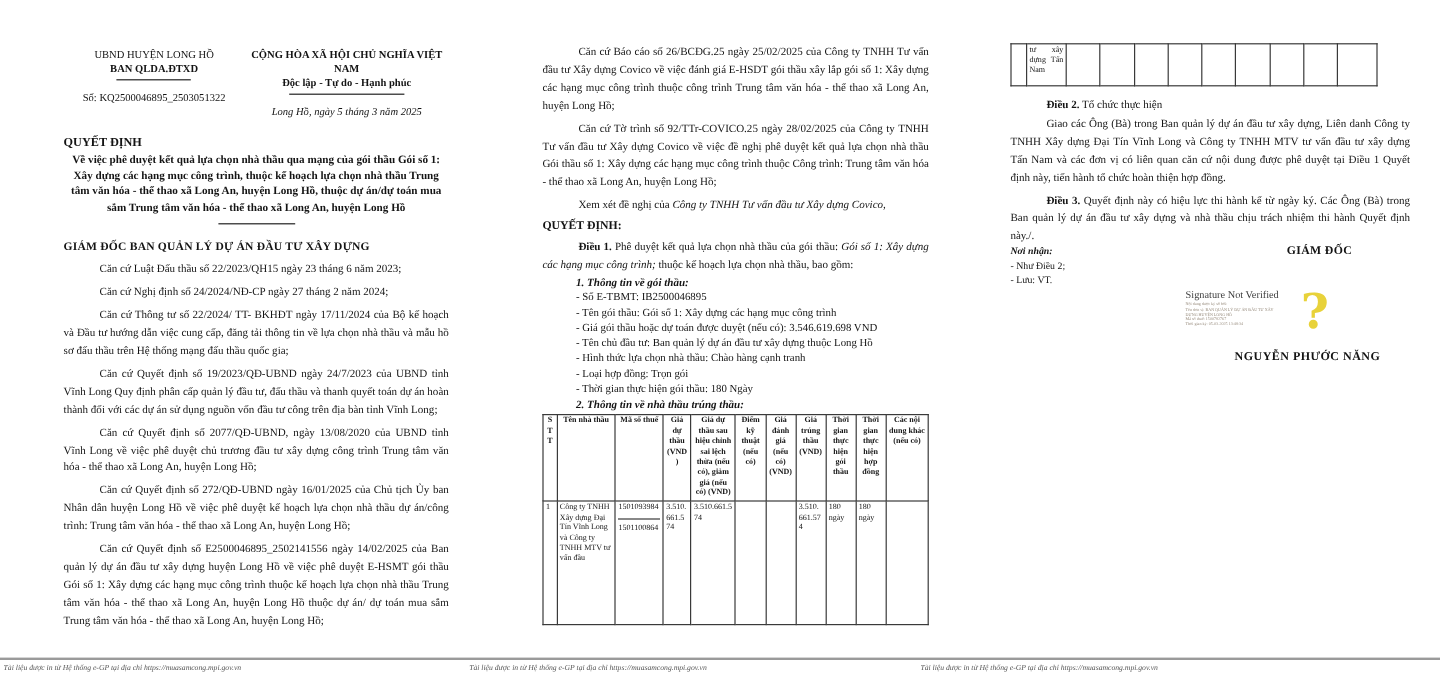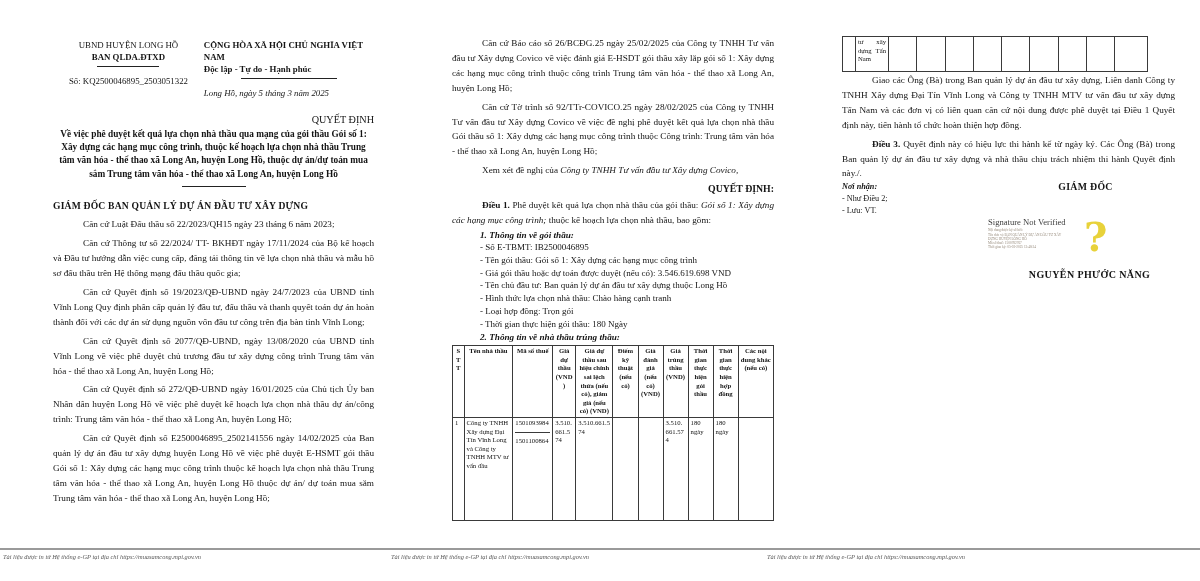--- a/index.html
+++ b/index.html
@@ -10,40 +10,40 @@
   }
   .pages { display:flex; width:1200px; height:581px; }
   .page { position:relative; box-sizing:border-box; height:581px; overflow:hidden; }
   .page-1 { width:400px; padding:40px 26px 0 53px; }
   .page-2 { width:400px; padding:36px 26px 0 52px; }
   .page-3 { width:400px; padding:36px 25px 0 42px; }
 
   
   .hdr { display:flex; font-size:8.8px; line-height:1.35; }
   .hdr-left  { width:47%; text-align:center; }
-  .hdr-right { width:53%; text-align:left; font-weight:bold; }
+  .hdr-right { width:53%; text-align:center; font-weight:bold; }
   .hdr b { display:block; }
   .hdr .rule { border-top:1px solid #222; margin:2px auto 0 auto; }
   .rule-org  { width:62px; }
   .rule-nat  { width:96px; }
   .doc-number { margin-top:9px; font-weight:normal; }
   .place-date { margin-top:9px; font-weight:normal; font-style:italic; }
 
-  .doc-title { text-align:right; font-weight:normal; font-size:10.2px; margin-top:14px; }
+  .doc-title { text-align:left; font-weight:bold; font-size:10.2px; margin-top:14px; }
   .doc-subtitle { text-align:center; font-weight:bold; font-size:9.3px; line-height:1.45; margin-top:3px; }
   .title-rule { width:64px; border-top:1px solid #222; margin:5px auto 0 auto; }
   .authority { text-align:left; font-weight:bold; font-size:9.6px; margin-top:13px; letter-spacing:0.2px; }
 
   
   .para {
     margin:4px 0 0 0; text-align:justify; text-indent:30px;
     font-size:9.2px; line-height:1.62;
   }
   .page-1 .paras { margin-top:6px; }
-  .center-bold { text-align:right; font-weight:bold; font-size:9.8px; margin-top:5px; }
+  .center-bold { text-align:left; font-weight:bold; font-size:9.8px; margin-top:5px; }
   .sec-head { font-weight:bold; font-style:italic; font-size:9.2px; margin:2px 0 0 28px; }
   .item-list { margin:1px 0 0 28px; }
   .item { font-size:9px; line-height:1.42; }
 
   
   table.bidtable {
     width:100%; border-collapse:collapse; table-layout:fixed;
     font-size:6.7px; line-height:1.28; margin-top:3px;
   }
   table.bidtable th, table.bidtable td {
@@ -65,21 +65,21 @@
   }
   table.conttable td {
     border:1px solid #3a3a3a; padding:1px 2px; vertical-align:top;
     height:32px; overflow-wrap:anywhere; text-align:justify;
   }
 
   
   .signoff { position:relative; height:200px; }
   .recipients { position:absolute; left:0; top:0; font-size:8.2px; line-height:1.45; }
   .recipients .rh { font-weight:bold; font-style:italic; }
-  .signer-title { position:absolute; left:156px; top:0; width:175px; text-align:center;
+  .signer-title { position:absolute; left:170px; top:0; width:175px; text-align:center;
                   font-weight:bold; font-size:9.8px; letter-spacing:0.3px; }
   .stamp { position:absolute; left:146px; top:36px; width:170px; }
   .stamp-title { position:relative; z-index:2; font-size:8.6px; color:#3d3d3d; }
   .stamp-lines { position:relative; z-index:2; margin-top:1px; }
   .stamp-line { font-size:3.4px; line-height:1.25; color:#95897a; white-space:nowrap; }
   .stamp-q { position:absolute; z-index:1; left:96px; top:-4px;
              font-size:40px; font-weight:bold; color:#e8d23a; font-family:"DejaVu Serif", serif; }
   .signer-name { position:absolute; left:110px; top:88px; width:275px; text-align:center;
                  font-weight:bold; font-size:10px; letter-spacing:0.4px; }
 
@@ -109,20 +109,21 @@
       </div>
     </div>
 
     <div class="doc-title">QUYẾT ĐỊNH</div>
     <div class="doc-subtitle">Về việc phê duyệt kết quả lựa chọn nhà thầu qua mạng của gói thầu Gói số 1: Xây dựng các hạng mục công trình, thuộc kế hoạch lựa chọn nhà thầu Trung tâm văn hóa - thể thao xã Long An, huyện Long Hồ, thuộc dự án/dự toán mua sắm Trung tâm văn hóa - thể thao xã Long An, huyện Long Hồ</div>
     <div class="title-rule"></div>
     <div class="authority">GIÁM ĐỐC BAN QUẢN LÝ DỰ ÁN ĐẦU TƯ XÂY DỰNG</div>
 
     <div class="paras">
       <p class="para">Căn cứ Luật Đấu thầu số 22/2023/QH15 ngày 23 tháng 6 năm 2023;</p>
+      <p class="para">Căn cứ Nghị định số 24/2024/NĐ-CP ngày 27 tháng 2 năm 2024;</p>
       <p class="para">Căn cứ Thông tư số 22/2024/ TT- BKHĐT ngày 17/11/2024 của Bộ kế hoạch và Đầu tư hướng dẫn việc cung cấp, đăng tải thông tin về lựa chọn nhà thầu và mẫu hồ sơ đấu thầu trên Hệ thống mạng đấu thầu quốc gia;</p>
       <p class="para">Căn cứ Quyết định số 19/2023/QĐ-UBND ngày 24/7/2023 của UBND tỉnh Vĩnh Long Quy định phân cấp quản lý đầu tư, đấu thầu và thanh quyết toán dự án hoàn thành đối với các dự án sử dụng nguồn vốn đầu tư công trên địa bàn tỉnh Vĩnh Long;</p>
       <p class="para">Căn cứ Quyết định số 2077/QĐ-UBND, ngày 13/08/2020 của UBND tỉnh Vĩnh Long về việc phê duyệt chủ trương đầu tư xây dựng công trình Trung tâm văn hóa - thể thao xã Long An, huyện Long Hồ;</p>
       <p class="para">Căn cứ Quyết định số 272/QĐ-UBND ngày 16/01/2025 của Chủ tịch Ủy ban Nhân dân huyện Long Hồ về việc phê duyệt kế hoạch lựa chọn nhà thầu dự án/công trình: Trung tâm văn hóa - thể thao xã Long An, huyện Long Hồ;</p>
       <p class="para">Căn cứ Quyết định số E2500046895_2502141556 ngày 14/02/2025 của Ban quản lý dự án đầu tư xây dựng huyện Long Hồ về việc phê duyệt E-HSMT gói thầu Gói số 1: Xây dựng các hạng mục công trình thuộc kế hoạch lựa chọn nhà thầu Trung tâm văn hóa - thể thao xã Long An, huyện Long Hồ thuộc dự án/ dự toán mua sắm Trung tâm văn hóa - thể thao xã Long An, huyện Long Hồ;</p>
     </div>
   </div>
 
   <div class="page page-2">
     <p class="para" style="margin-top:0">Căn cứ Báo cáo số 26/BCĐG.25 ngày 25/02/2025 của Công ty TNHH Tư vấn đầu tư Xây dựng Covico về việc đánh giá E-HSDT gói thầu xây lắp gói số 1: Xây dựng các hạng mục công trình thuộc công trình Trung tâm văn hóa - thể thao xã Long An, huyện Long Hồ;</p>
@@ -220,20 +221,21 @@
           <td></td>
           <td></td>
           <td></td>
           <td></td>
           <td></td>
           <td></td>
         </tr>
       </tbody>
     </table>
 
+    <p class="para" style="margin-top:8px"><b>Điều 2.</b><span> Tổ chức thực hiện</span></p>
     <p class="para" style="margin-top:1px">Giao các Ông (Bà) trong Ban quản lý dự án đầu tư xây dựng, Liên danh Công ty TNHH Xây dựng Đại Tín Vĩnh Long và Công ty TNHH MTV tư vấn đầu tư xây dựng Tấn Nam và các đơn vị có liên quan căn cứ nội dung được phê duyệt tại Điều 1 Quyết định này, tiến hành tổ chức hoàn thiện hợp đồng.</p>
     <p class="para"><b>Điều 3.</b><span> Quyết định này có hiệu lực thi hành kể từ ngày ký. Các Ông (Bà) trong Ban quản lý dự án đầu tư xây dựng và nhà thầu chịu trách nhiệm thi hành Quyết định này./.</span></p>
 
     <div class="signoff">
       <div class="recipients">
         <div class="rh">Nơi nhận:</div>
         <div>- Như Điều 2;</div>
         <div>- Lưu: VT.</div>
       </div>
 

